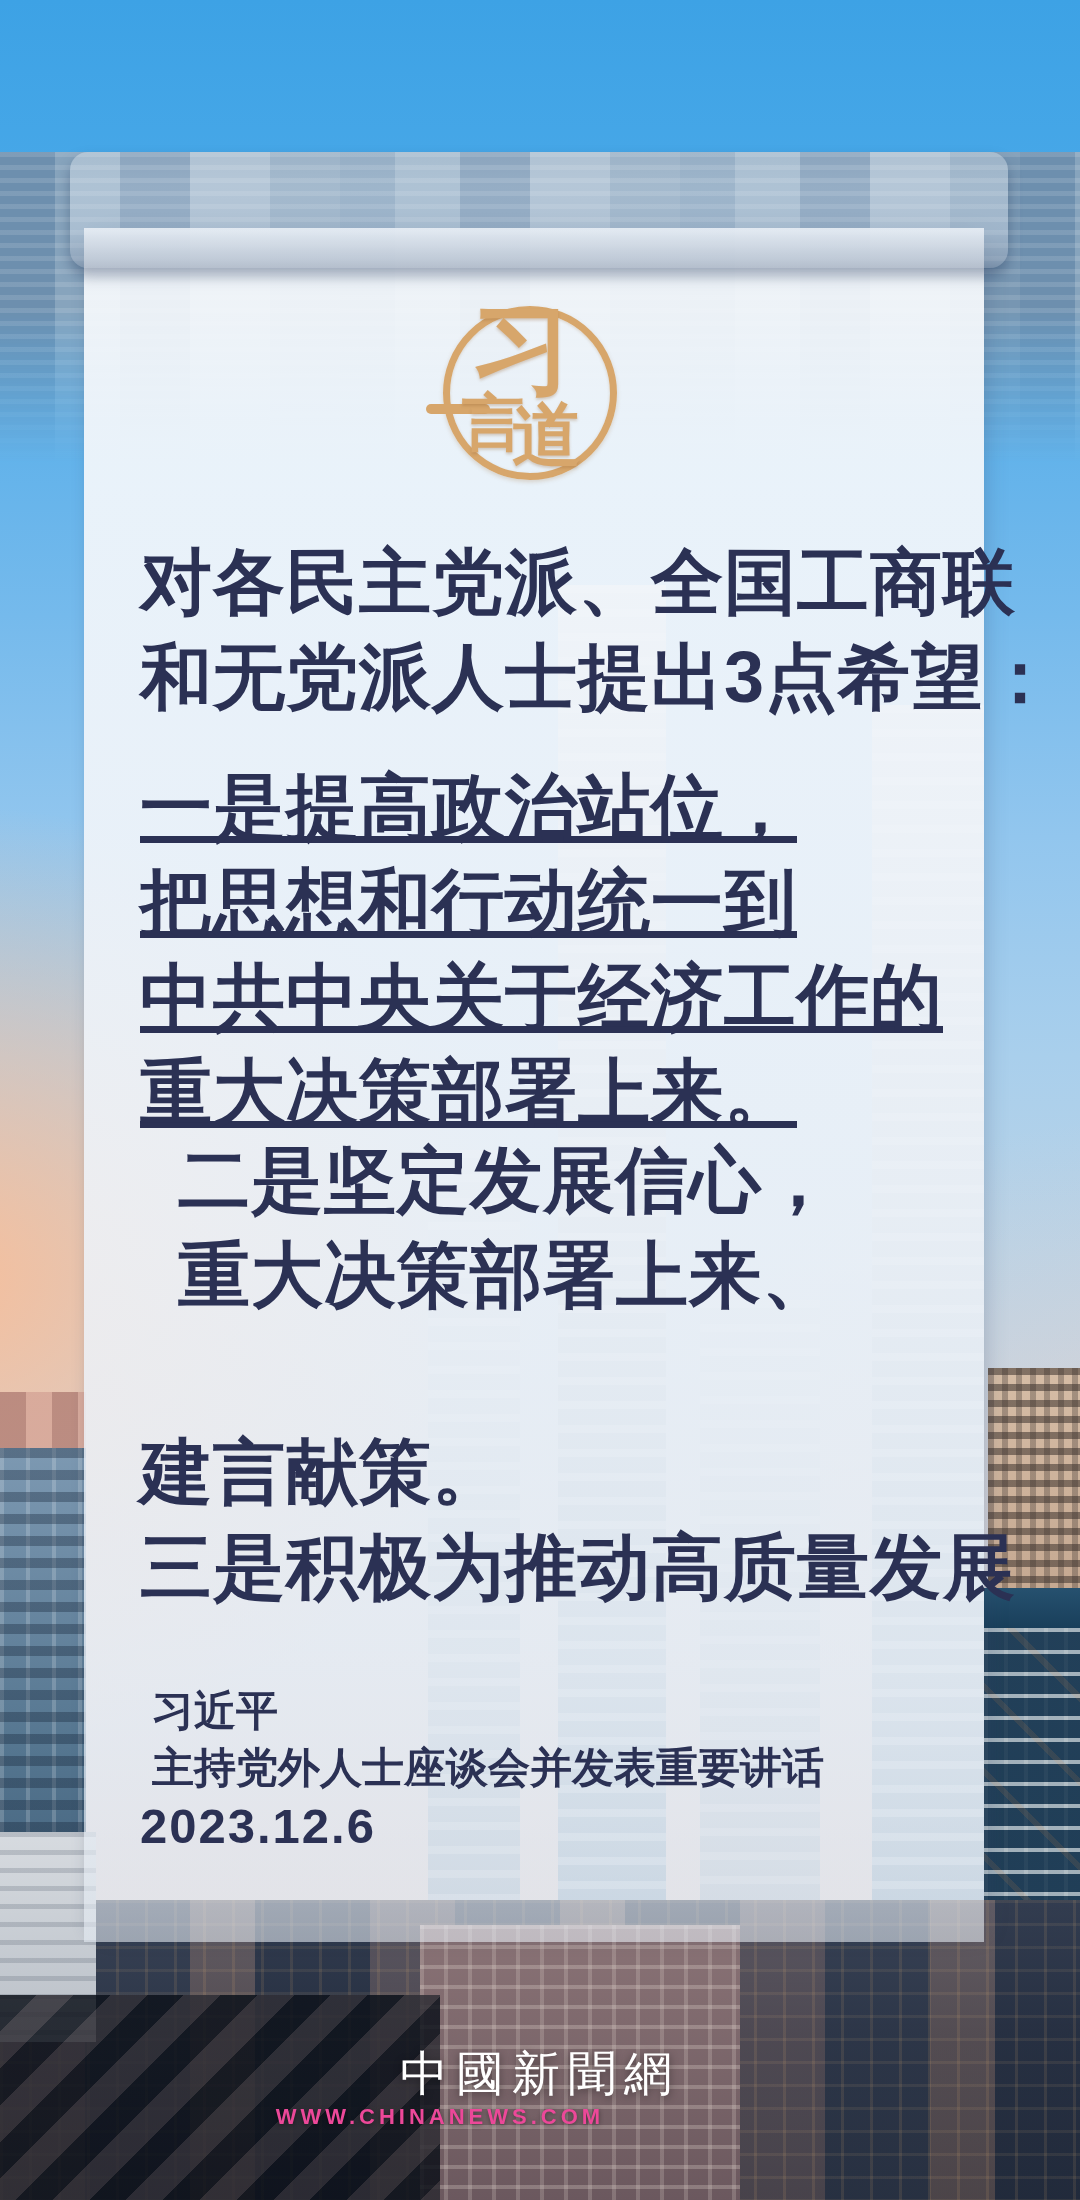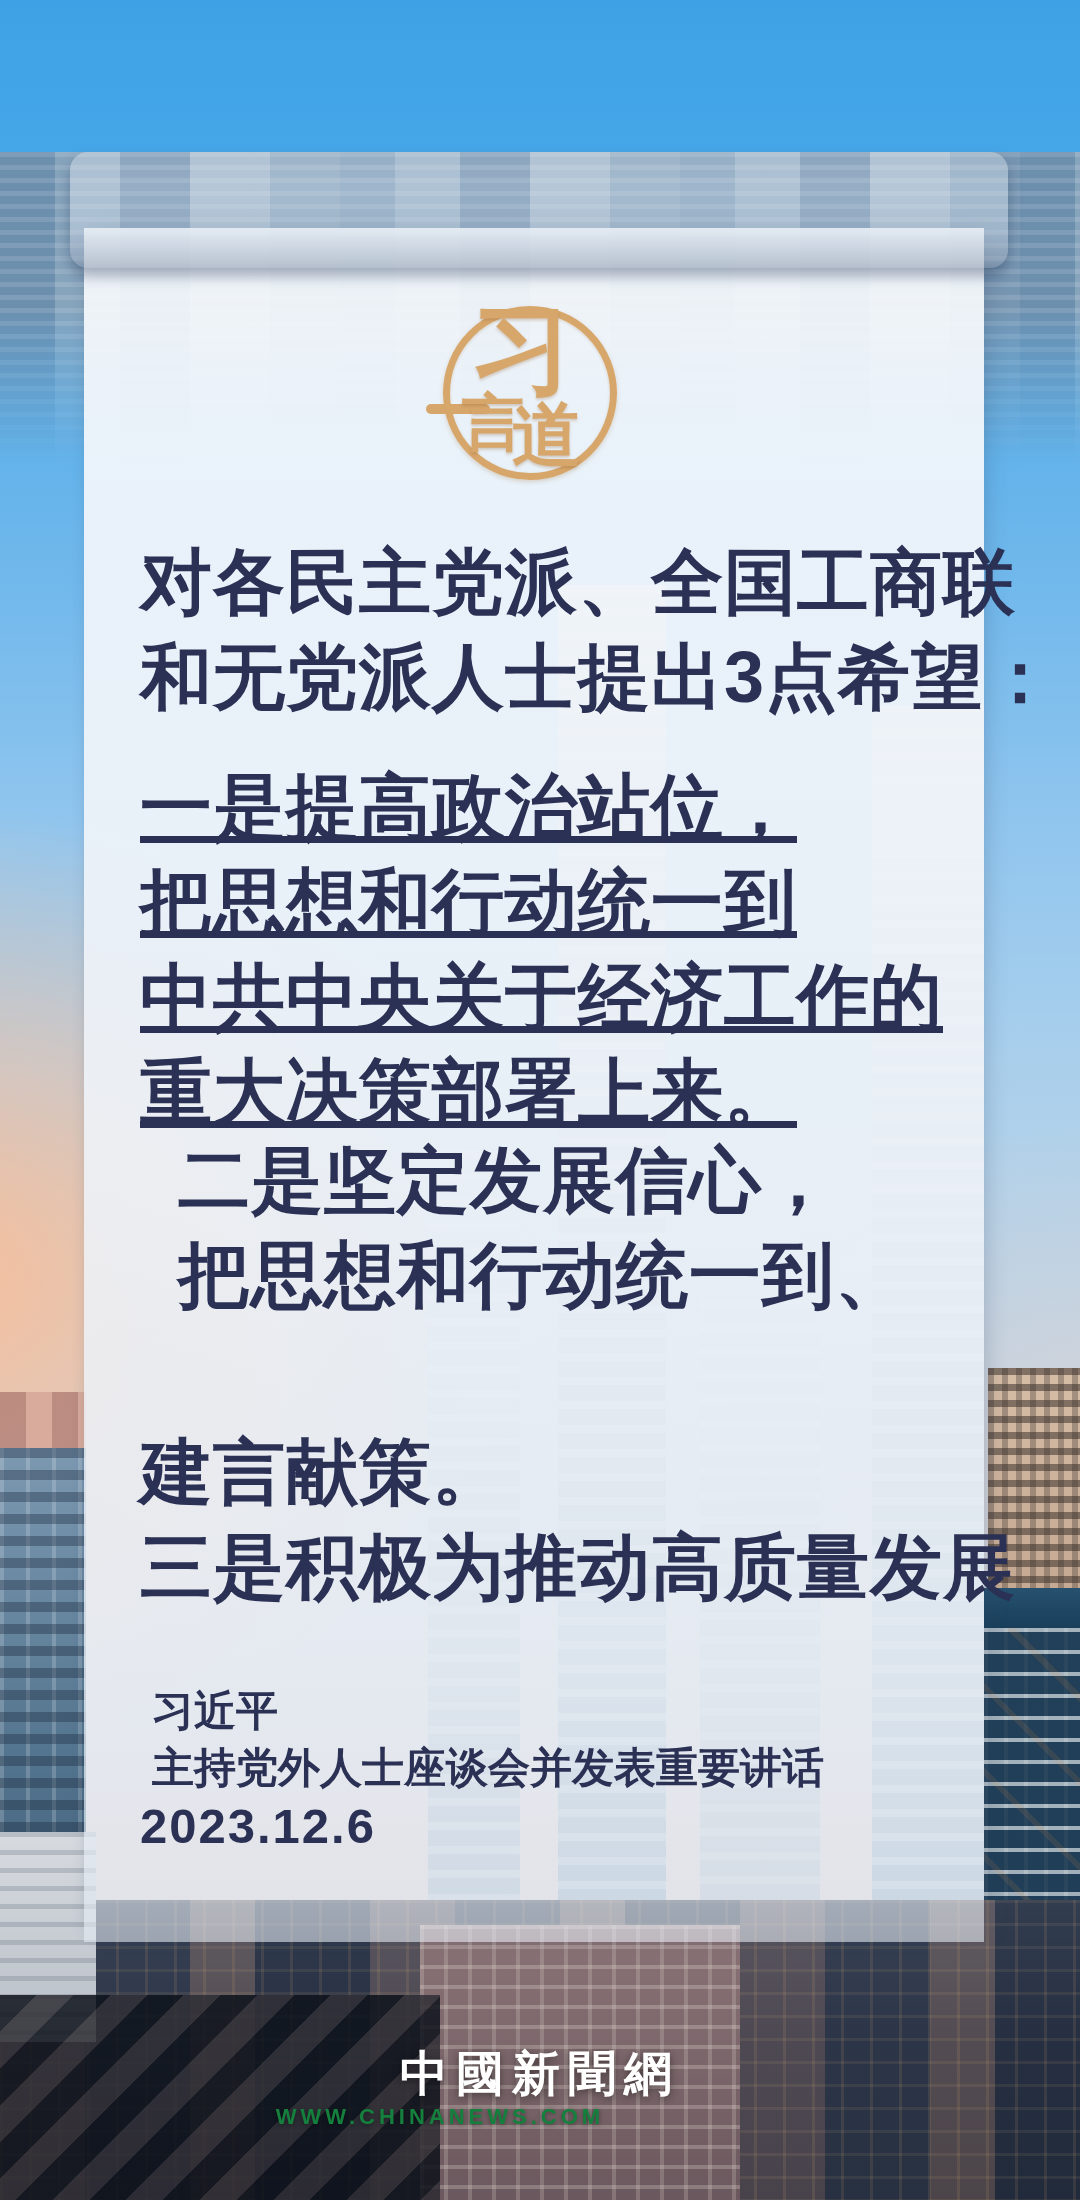--- a/index.html
+++ b/index.html
@@ -146,26 +146,26 @@
   .q-p1{left:140px;top:760px;text-decoration:underline;}
   .q-p2{left:140px;top:1133px;margin-left:38px;}
   .q-p3{left:140px;top:1425px;}
   .attr{left:152px;top:1682px;font-size:42px;line-height:57px;white-space:nowrap;}
   .date{left:140px;top:1798px;font-size:49px;letter-spacing:2px;}
 
   
   .brand{
     left:0;top:2042px;width:1080px;text-align:center;
     font-family:"DejaVu Serif","Liberation Serif",serif;
-    font-size:48px;font-weight:bold;color:#ffffff;letter-spacing:8px;
+    font-size:48px;font-weight:normal;color:#ffffff;letter-spacing:8px;
     text-shadow:0 2px 8px rgba(0,0,0,0.45);
   }
   .url{
     left:0;top:2104px;width:880px;text-align:center;
-    font-size:22px;font-weight:bold;color:#15803d;letter-spacing:4px;
+    font-size:22px;font-weight:bold;color:#ec4899;letter-spacing:4px;
     text-shadow:0 1px 5px rgba(0,0,0,0.45);
   }
 </style>
 </head>
 <body>
 
 <div class="stage">
 
   <div class="abs sky"></div>
   <div class="abs skyline-far"></div>
@@ -206,21 +206,21 @@
 
   <div class="abs navy big q-p1">
     <div>一是提高政治站位，</div>
     <div>把思想和行动统一到</div>
     <div>中共中央关于经济工作的</div>
     <div>重大决策部署上来。</div>
   </div>
 
   <div class="abs navy big q-p2">
     <div>二是坚定发展信心，</div>
-    <div>把思想和行动统一到、</div>
+    <div>重大决策部署上来、</div>
   </div>
 
   <div class="abs navy big q-p3">
     <div>建言献策。</div>
     <div>三是积极为推动高质量发展</div>
   </div>
 
   <div class="abs navy attr">
     <div>习近平</div>
     <div>主持党外人士座谈会并发表重要讲话</div>

